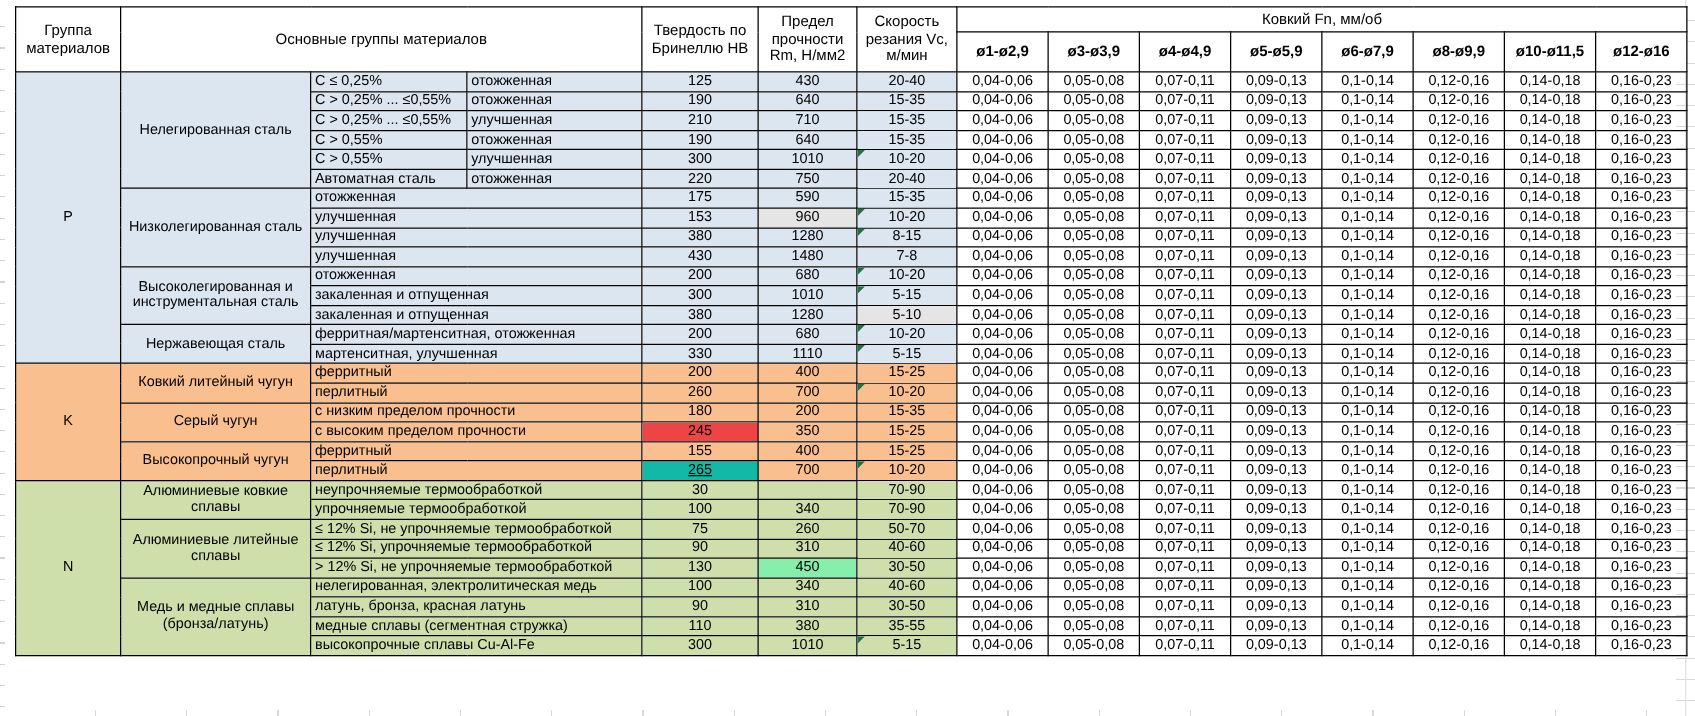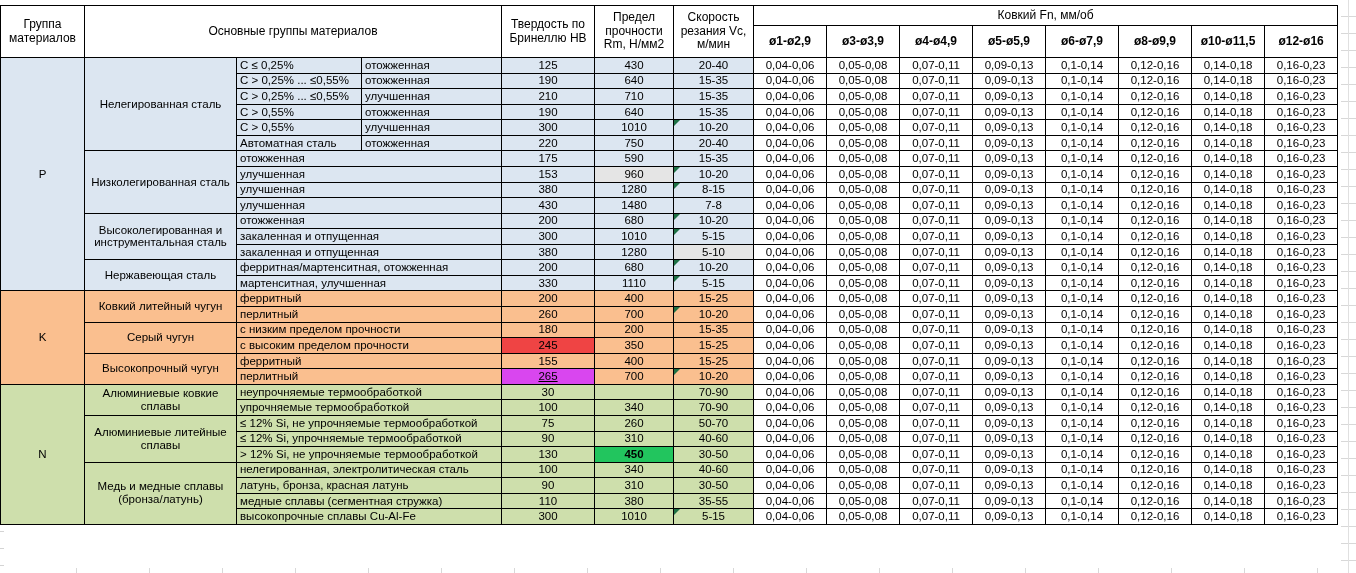--- a/index.html
+++ b/index.html
@@ -8,21 +8,21 @@
   .sheet-strip { position:absolute; background:#fff; }
   .strip-left { left:0; top:5px; width:4px; height:563px;
     background:repeating-linear-gradient(to bottom, transparent 0 16px, #d4d4d4 16px 17px); }
   .strip-right { left:1341px; top:0; width:15px; height:573px;
     background:repeating-linear-gradient(to bottom, transparent 0 16px, #d8d8d8 16px 17px);
     border-left:none; }
   .strip-right::after { content:""; position:absolute; left:7px; top:0; width:1px; height:100%; background:#e0e0e0; }
   .strip-bottom { left:4px; top:568px; width:1337px; height:5px;
     background:repeating-linear-gradient(to right, transparent 0 72px, #d8d8d8 72px 73px); }
 
-  table { position:absolute; left:0; top:5px; width:1337px; height:520px;
+  table { position:absolute; left:12px; top:5px; width:1337px; height:520px;
     border-collapse:collapse; table-layout:fixed; }
   th, td { border:1px solid #000; padding:0 3px; font-size:11.5px; line-height:1.12;
     text-align:center; vertical-align:middle; overflow:hidden; white-space:nowrap; }
   thead th { font-weight:normal; font-size:12px; white-space:normal; background:#fff; }
   thead tr.diam-row th { font-weight:bold; }
   tr.header-top { height:20px; }
   tr.diam-row { height:32px; }
   td.left { text-align:left; }
   td.wrap, td.famcell { white-space:normal; }
   td.vc { position:relative; }
@@ -365,21 +365,21 @@
         <td>0,05-0,08</td>
         <td>0,07-0,11</td>
         <td>0,09-0,13</td>
         <td>0,1-0,14</td>
         <td>0,12-0,16</td>
         <td>0,14-0,18</td>
         <td>0,16-0,23</td>
       </tr>
       <tr>
         <td colspan="2" class="left" style="background: rgb(250, 191, 143);">перлитный</td>
-        <td style="background: #d946ef; text-decoration: underline;">265</td>
+        <td style="background: #14b8a6; text-decoration: underline;">265</td>
         <td style="background: rgb(250, 191, 143);">700</td>
         <td class="vc" style="background: rgb(250, 191, 143);">10-20<span class="flag-triangle"></span></td>
         <td>0,04-0,06</td>
         <td>0,05-0,08</td>
         <td>0,07-0,11</td>
         <td>0,09-0,13</td>
         <td>0,1-0,14</td>
         <td>0,12-0,16</td>
         <td>0,14-0,18</td>
         <td>0,16-0,23</td>
@@ -439,34 +439,34 @@
         <td>0,07-0,11</td>
         <td>0,09-0,13</td>
         <td>0,1-0,14</td>
         <td>0,12-0,16</td>
         <td>0,14-0,18</td>
         <td>0,16-0,23</td>
       </tr>
       <tr>
         <td colspan="2" class="left" style="background: rgb(206, 223, 172);">&gt; 12% Si, не упрочняемые термообработкой</td>
         <td style="background: rgb(206, 223, 172);">130</td>
-        <td style="background: #22c55e; font-weight: bold;">450</td>
+        <td style="background: #86efac;">450</td>
         <td class="vc" style="background: rgb(206, 223, 172);">30-50</td>
         <td>0,04-0,06</td>
         <td>0,05-0,08</td>
         <td>0,07-0,11</td>
         <td>0,09-0,13</td>
         <td>0,1-0,14</td>
         <td>0,12-0,16</td>
         <td>0,14-0,18</td>
         <td>0,16-0,23</td>
       </tr>
       <tr>
         <td rowspan="4" class="famcell" style="background: rgb(206, 223, 172);">Медь и медные сплавы (бронза/латунь)</td>
-        <td colspan="2" class="left" style="background: rgb(206, 223, 172);">нелегированная, электролитическая сталь</td>
+        <td colspan="2" class="left" style="background: rgb(206, 223, 172);">нелегированная, электролитическая медь</td>
         <td style="background: rgb(206, 223, 172);">100</td>
         <td style="background: rgb(206, 223, 172);">340</td>
         <td class="vc" style="background: rgb(206, 223, 172);">40-60</td>
         <td>0,04-0,06</td>
         <td>0,05-0,08</td>
         <td>0,07-0,11</td>
         <td>0,09-0,13</td>
         <td>0,1-0,14</td>
         <td>0,12-0,16</td>
         <td>0,14-0,18</td>

